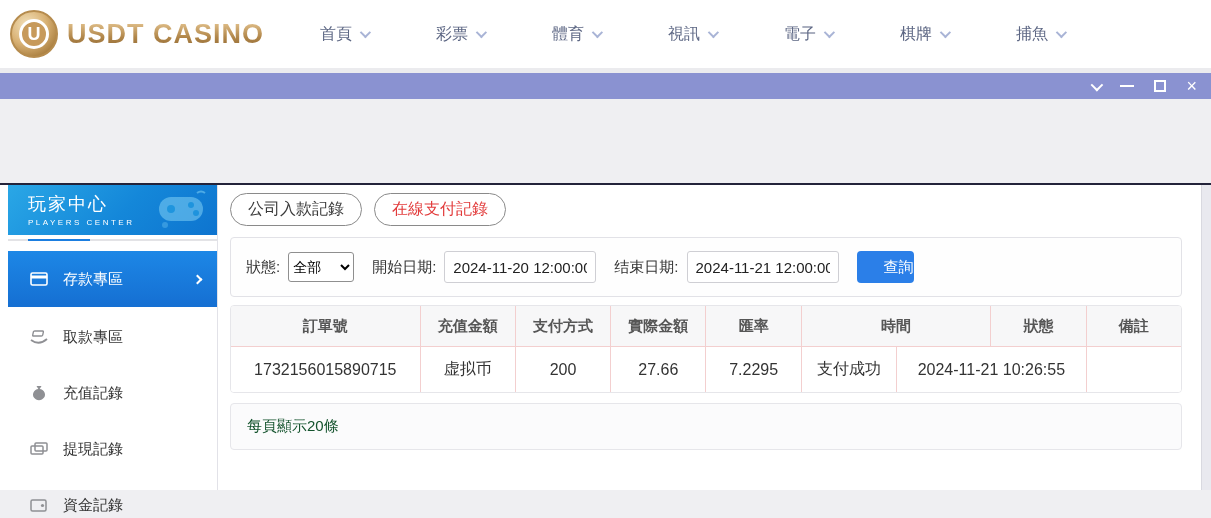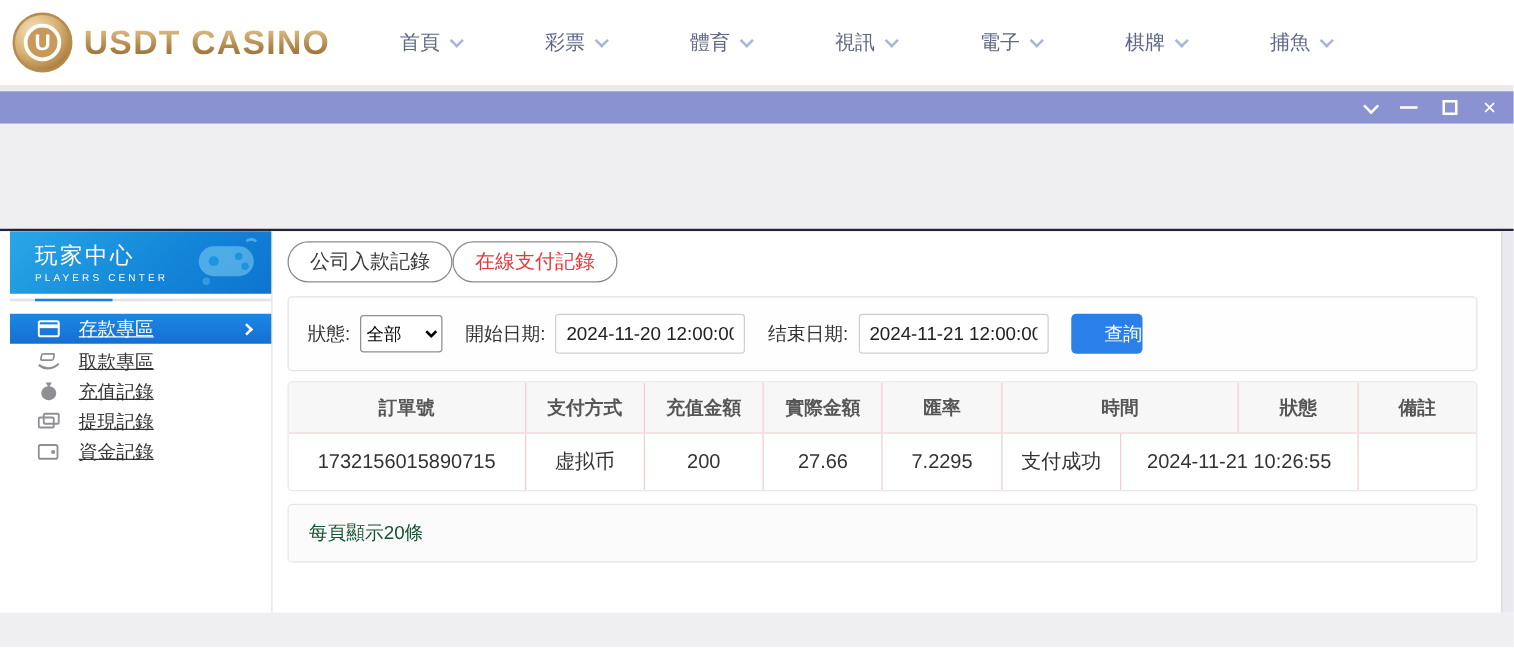--- a/index.html
+++ b/index.html
@@ -66,33 +66,33 @@
     background:linear-gradient(135deg,#2aa7e6 0%, #1487d9 55%, #0e74cf 100%);
     padding:7px 0 0 20px; color:#fff;
   }
   .side-title { font-size:18px; letter-spacing:2px; }
   .side-sub { font-size:8px; letter-spacing:2.5px; margin-top:2px; }
   .gamepad { position:absolute; right:8px; top:4px; opacity:.55; }
   .side-section { padding:16px 0 8px 20px; font-size:16px; color:#9aa1ab; }
   .side-divider { position:relative; height:2px; background:#e3e3e6; margin:4px 0 10px 0; }
   .side-divider::before { content:""; position:absolute; left:20px; top:0; width:62px; height:2px; background:#1b7ee0; }
   .menu-item {
-    height:24px; display:flex; align-items:center; gap:15px;
-    padding-left:22px; font-size:15px; color:#333; cursor:pointer; position:relative;text-decoration:underline;
+    height:56px; display:flex; align-items:center; gap:15px;
+    padding-left:22px; font-size:15px; color:#333; cursor:pointer; position:relative;
   }
   .menu-item .mi-icon { color:#8f9094; display:flex; }
   .menu-item.active {
     margin:0 0 2px 0; background:linear-gradient(180deg,#1d87e6,#156fd2); color:#fff;
   }
   .menu-item.active .mi-icon { color:#fff; }
   .chev-right { position:absolute; right:16px; width:7px; height:7px;
     border-right:2px solid #fff; border-bottom:2px solid #fff; transform:rotate(-45deg); }
   
   .main { position:absolute; left:219px; top:185px; width:982px; padding:8px 19px 0 11px; }
-  .tabs { display:flex; margin-bottom:11px;align-items:flex-end; }
+  .tabs { display:flex; gap:12px; margin-bottom:11px;align-items:flex-end; }
   .tab-pill {
     height:33px; border:1px solid #8a8a8a; border-radius:17px; background:#fff;
     display:flex; align-items:center; padding:0 17px; font-size:16px; color:#3a3a3a; cursor:pointer;
   }
   .tab-pill.active { color:#e23b3b; }
   .filter-box {
     height:60px; border:1px solid #e2e2e7; border-radius:4px; background:#fefefe;
     display:flex; align-items:center; padding:0 15px; gap:8px; font-size:15px; color:#333;
   }
   .status-select {
@@ -263,22 +263,22 @@
     <span>開始日期:</span>
     <input class="date-input" value="2024-11-20 12:00:00" style="">
     <span>结束日期:</span>
     <input class="date-input" value="2024-11-21 12:00:00" style="">
     <button class="search-btn">查詢</button>
   </div>
 
   <div class="data-table">
     <div class="t-row head">
       <div class="t-cell c0">訂單號</div>
+      <div class="t-cell c2">充值金額</div>
       <div class="t-cell c1">支付方式</div>
-      <div class="t-cell c2">充值金額</div>
       <div class="t-cell c3">實際金額</div>
       <div class="t-cell c4">匯率</div>
       <div class="t-cell c6">時間</div>
       <div class="t-cell c5">狀態</div>
       <div class="t-cell c7">備註</div>
     </div>
     <div class="t-row body">
       <div class="t-cell c0">1732156015890715</div>
       <div class="t-cell c1">虚拟币</div>
       <div class="t-cell c2">200</div>

